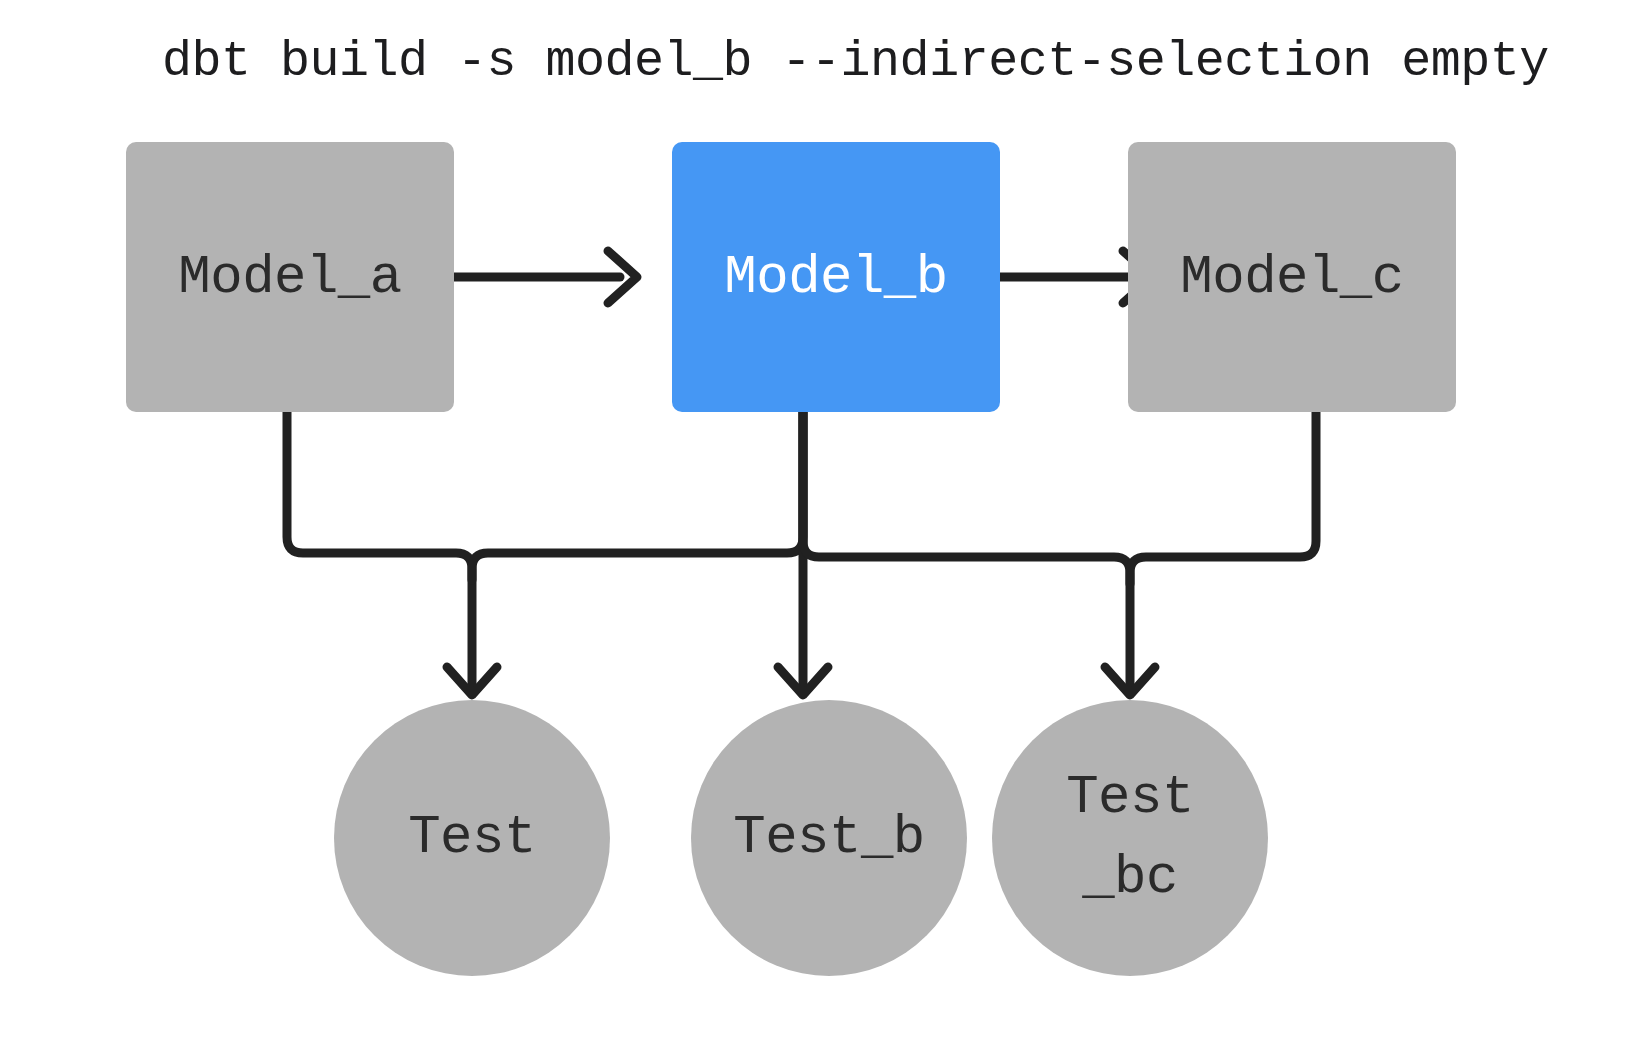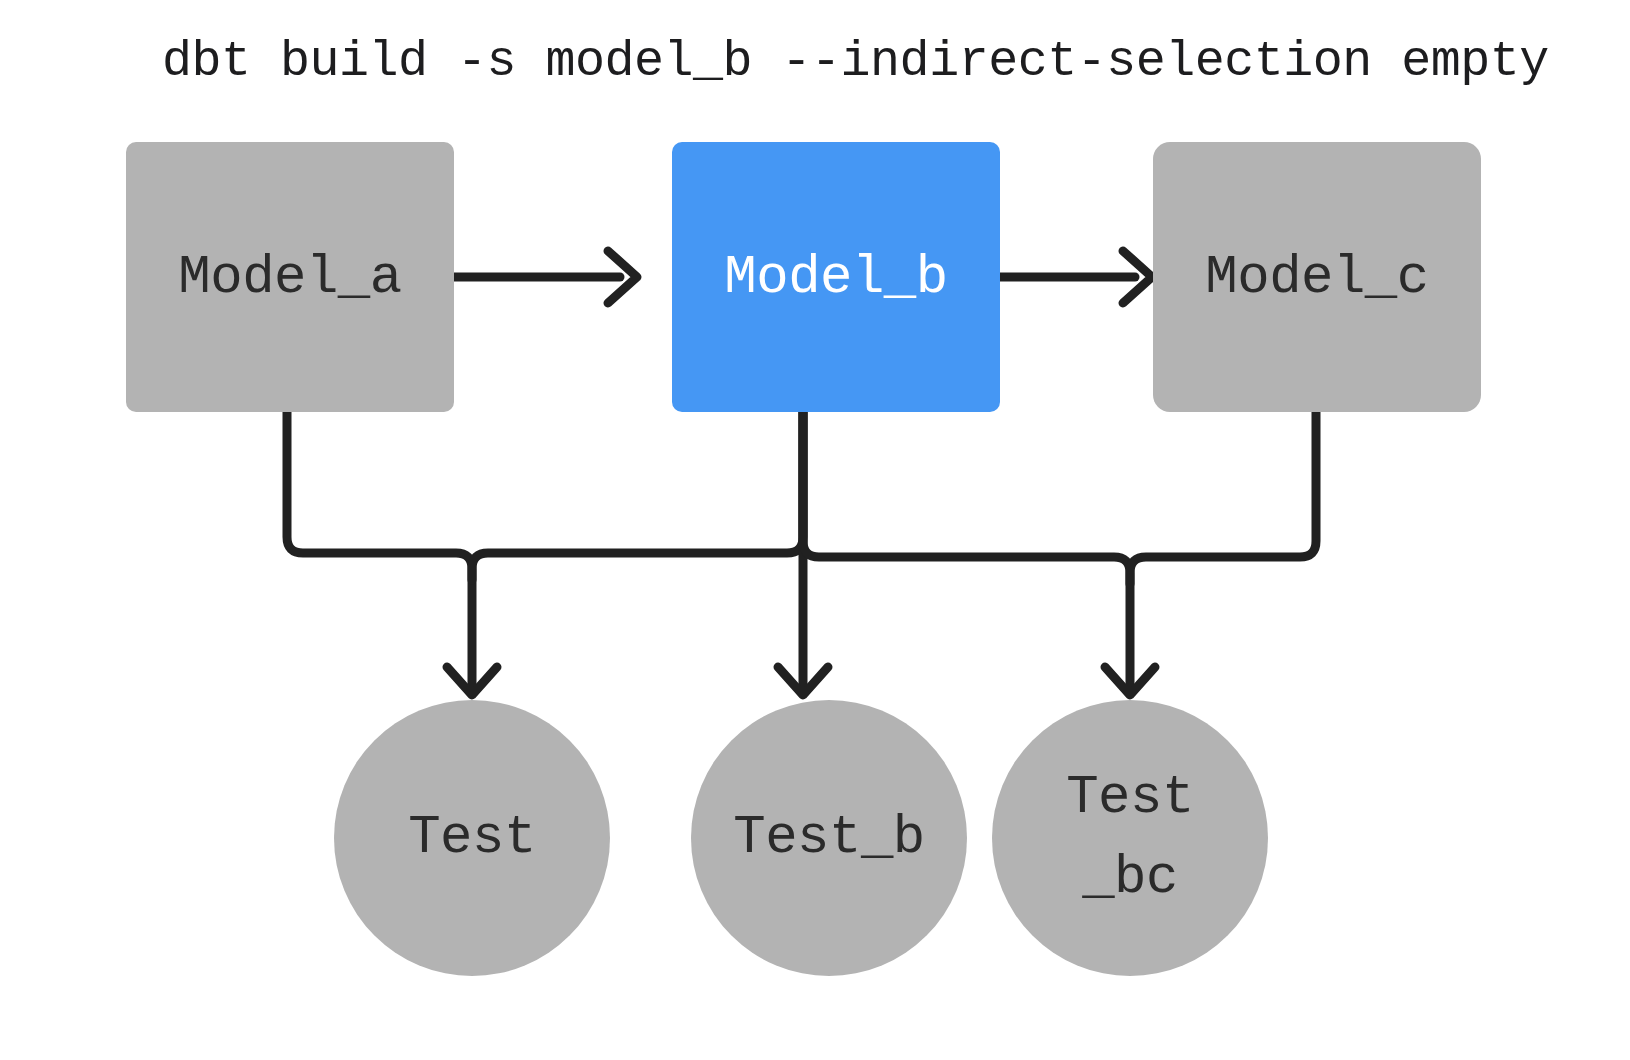--- a/index.html
+++ b/index.html
@@ -56,21 +56,21 @@
     justify-content:center;
     font-size:54px;
     letter-spacing:-0.5px;
   }
   .model-box.selected{
     background:var(--accent);
     color:var(--label-light);
   }
   .model-a{left:126px;}
   .model-b{left:638px;margin-left:34px;}
-  .model-c{left:1153px;border-radius:17px;}
+  .model-c{left:1128px;}
   .test-circle{
     position:absolute;
     top:700px;
     width:276px;
     height:276px;
     border-radius:50%;
     background:var(--node-gray);
     color:var(--label-dark);
     display:flex;
     flex-direction:column;

